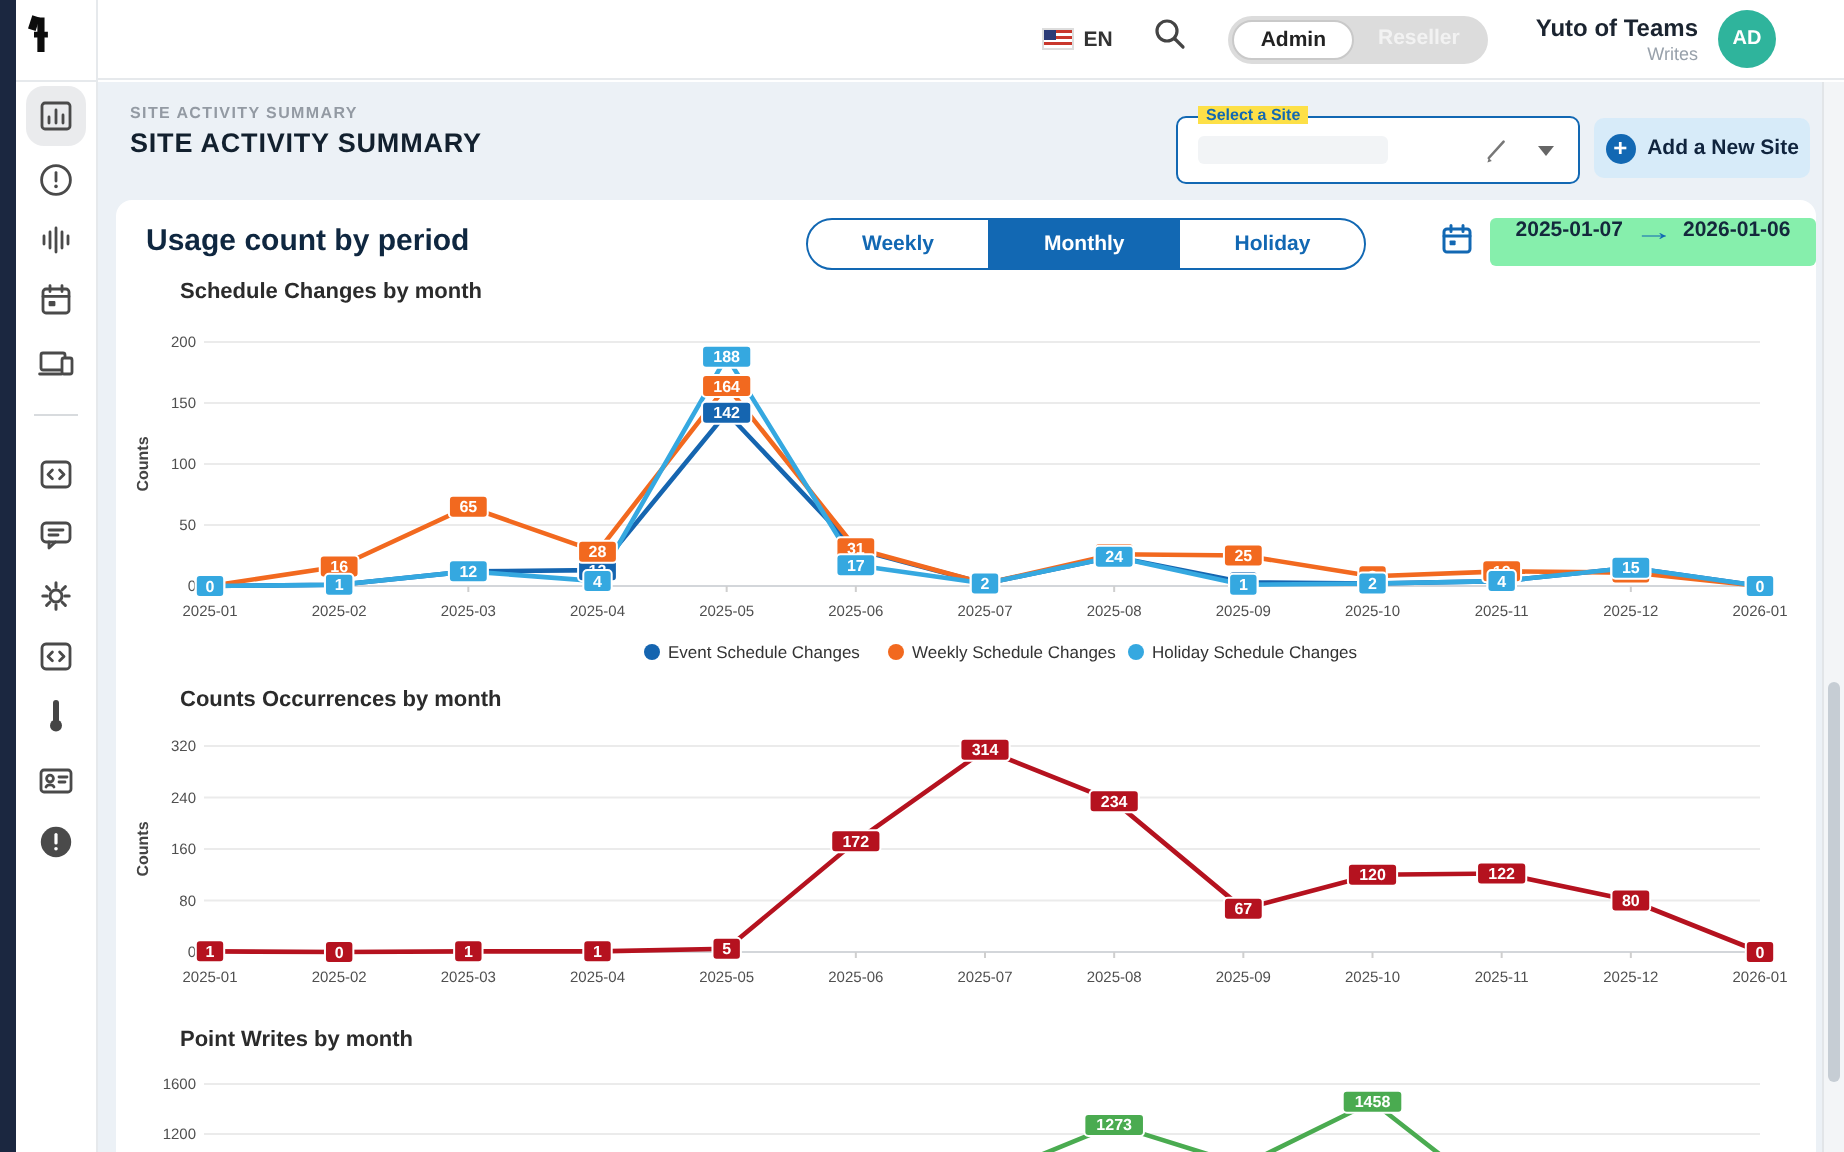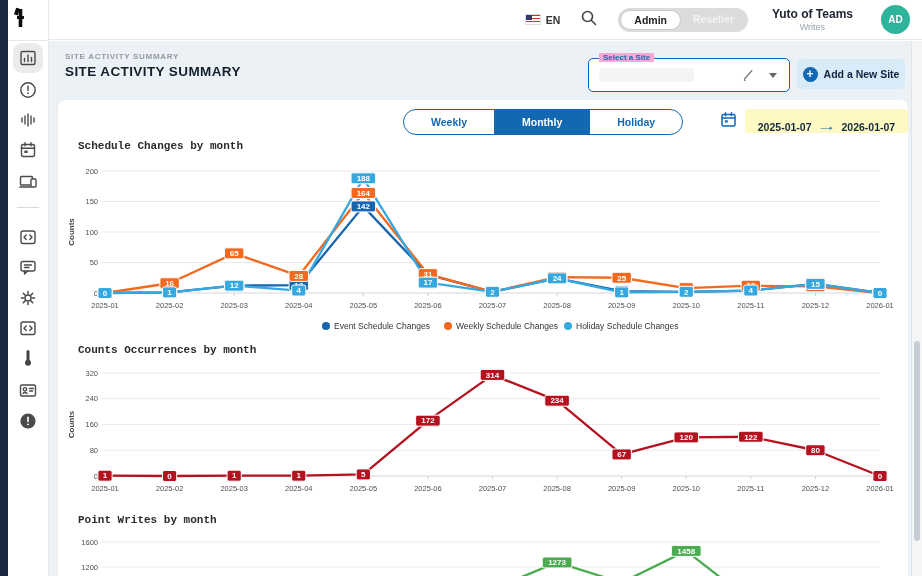--- a/index.html
+++ b/index.html
@@ -11,62 +11,62 @@
   .sidebar{position:absolute;left:8px;top:0;width:40px;height:576px;background:#fff;border-right:1px solid #e6e9ec;}
   .logo-cell{position:absolute;left:0;top:0;width:40px;height:40px;border-bottom:1px solid #e6e9ec;}
   .logo{position:absolute;left:9px;top:4px;font-size:25px;font-weight:900;color:#0c0c0c;}
   .logo .dot{position:absolute;left:-2px;top:4px;width:3.5px;height:7px;background:#0c0c0c;transform:rotate(18deg);}
   .nav-item{position:absolute;left:50%;transform:translateX(-50%);width:30px;height:30px;display:flex;align-items:center;justify-content:center;border-radius:9px;cursor:pointer;}
   .nav-item.active{background:#eaebed;}
   .nav-item svg{display:block;}
   .nav-divider{position:absolute;left:9px;width:22px;height:1px;background:#d8dbde;}
   
   .header{position:absolute;left:49px;right:0;top:0;height:40px;background:#fff;border-bottom:1px solid #e6e9ec;
-          display:flex;align-items:center;justify-content:flex-end;padding-right:12px;box-sizing:border-box;}
+          display:flex;align-items:center;justify-content:flex-end;padding-right:34px;box-sizing:border-box;}
   .lang{display:flex;align-items:center;gap:5px;margin-right:20px;}
   .flag{width:14px;height:9px;background:repeating-linear-gradient(#c9372c 0 1.5px,#fff 1.5px 3px);position:relative;border:0.5px solid #ddd;}
   .flag:before{content:"";position:absolute;left:0;top:0;width:6px;height:5px;background:#2c3b77;}
   .lang-code{font-size:10.5px;font-weight:700;color:#333;}
   .search-btn{margin-right:20px;cursor:pointer;display:flex;}
   .role-toggle{background:#dcdcdc;border-radius:14px;padding:2px;display:flex;margin-right:24px;}
   .role-admin{background:#fff;border:1px solid #c9c9c9;border-radius:12px;padding:3px 13px;font-size:10.5px;font-weight:800;color:#222;cursor:pointer;}
   .role-reseller{padding:3px 12px;font-size:10.5px;font-weight:700;color:#f2f2f2;cursor:pointer;}
-  .user-block{text-align:center;margin-right:28px;}
+  .user-block{text-align:right;margin-right:10px;}
   .user-name{font-size:12px;font-weight:800;color:#1b2430;}
   .user-org{font-size:9px;color:#98a1ab;margin-top:1px;}
   .avatar{width:29px;height:29px;border-radius:50%;background:#2fb49c;color:#fff;font-size:10px;font-weight:800;
           display:flex;align-items:center;justify-content:center;cursor:pointer;text-align:center;}
   
   .content-bg{position:absolute;left:49px;right:0;top:41px;bottom:0;background:#ecf1f6;}
   .crumb{position:absolute;left:65px;top:52px;font-size:8px;font-weight:600;letter-spacing:0.7px;color:#939aa3;}
   .page-title{position:absolute;left:65px;top:64px;font-size:13.5px;font-weight:800;letter-spacing:0.4px;color:#12202e;}
   
   .site-select{position:absolute;left:588px;top:58px;width:200px;height:32px;background:#fff;border:1.5px solid #1268b3;border-radius:5px;cursor:pointer;}
-  .site-select .fld-label{position:absolute;left:10px;top:-6px;background:#f9a8d4;padding:0 4px;font-size:8px;font-weight:700;color:#1268b3;text-align:center;}
+  .site-select .fld-label{position:absolute;left:10px;top:-6px;background:#fde047;padding:0 4px;font-size:8px;font-weight:700;color:#1268b3;text-align:center;}
   .site-select .redacted{position:absolute;left:10px;top:9px;width:95px;height:14px;background:#f2f4f6;border-radius:3px;}
   .site-select .pencil{position:absolute;right:34px;top:9px;}
   .site-select .caret{position:absolute;right:12px;top:14px;width:0;height:0;border-left:4px solid transparent;border-right:4px solid transparent;border-top:5px solid #666;}
   
   .add-site{position:absolute;left:797px;top:59px;width:108px;height:30px;background:#d7ebf9;border-radius:5px;border:none;
             display:flex;align-items:center;justify-content:center;gap:6px;cursor:pointer;font-family:inherit;}
   .add-site .plus{width:15px;height:15px;border-radius:50%;background:#1268b3;color:#fff;font-size:12px;font-weight:700;line-height:14px;text-align:center;flex:0 0 auto;}
   .add-site .txt{font-size:10.5px;font-weight:800;color:#10243e;white-space:nowrap;}
   
   .card{position:absolute;left:58px;top:100px;width:850px;height:476px;background:#fff;border-radius:8px 8px 0 0;overflow:hidden;}
   .section-title{position:absolute;left:15px;top:12px;font-size:15px;font-weight:800;color:#0f2740;}
   .tabs{position:absolute;left:345px;top:9px;display:inline-flex;border:1.5px solid #1268b3;border-radius:13px;overflow:hidden;background:#fff;height:24px;}
   .tab{padding:0 27px;line-height:24px;font-size:10.5px;font-weight:800;color:#1268b3;cursor:pointer;}
   .tab.mid{border-left:1.5px solid #1268b3;border-right:1.5px solid #1268b3;text-align:center;}
   .tab.active{background:#1268b3;color:#fff;}
   .cal-icon{position:absolute;left:662px;top:11px;cursor:pointer;}
-  .date-pill{position:absolute;left:687px;top:9px;width:163px;height:24px;background:#fef9c3;border-radius:3px;
-             display:flex;align-items:flex-end;justify-content:center;gap:9px;cursor:pointer;}
+  .date-pill{position:absolute;left:687px;top:9px;width:163px;height:24px;background:#86efac;border-radius:3px;
+             display:flex;align-items:flex-start;justify-content:center;gap:9px;cursor:pointer;}
   .date-pill .d{font-size:10.5px;font-weight:800;color:#14283c;}
   .date-pill .arrow{color:#1268b3;font-size:12px;transform:scaleX(1.7);display:inline-block;}
-  .chart-title{position:absolute;left:20px;font-size:11px;font-weight:800;color:#2b2b2b;font-family:Liberation Mono, monospace;}
+  .chart-title{position:absolute;left:32px;font-size:11px;font-weight:800;color:#2b2b2b;}
   svg.chart{position:absolute;left:0;pointer-events:none;}
   svg.chart text{font-family:"Liberation Sans",sans-serif;}
   svg.chart .tick{font-size:7.5px;fill:#4f4f4f;}
   svg.chart .axlbl{font-size:8px;font-weight:700;fill:#444;}
   svg.chart .lbl{font-size:8px;font-weight:bold;fill:#fff;}
   svg.chart .legend{font-size:8.5px;fill:#333;}
   
   .scrollbar{position:absolute;right:0;top:41px;bottom:0;width:10px;background:#f3f5f7;border-left:1px solid #e2e5e8;}
   .scroll-thumb{position:absolute;left:2px;top:300px;width:6px;height:200px;background:#c6cdd4;border-radius:3px;cursor:pointer;}
 </style>
@@ -222,34 +222,35 @@
       </svg></span>
   <span class="caret"></span>
 </div>
 
 <button class="add-site">
   <span class="plus">+</span>
   <span class="txt">Add a New Site</span>
 </button>
 
 <div class="card" id="card">
+  <div class="section-title">Usage count by period</div>
   <div class="tabs">
     <span class="tab">Weekly</span>
     <span class="tab mid active">Monthly</span>
     <span class="tab">Holiday</span>
   </div>
   <span class="cal-icon"><svg width="17" height="17" viewBox="0 0 17 17" fill="none" stroke="#1268b3" stroke-width="1.5" stroke-linecap="round" stroke-linejoin="round">
         <rect x="2" y="3.5" width="13" height="11.5" rx="1.5"></rect>
         <path d="M5.5 1.8v3M11.5 1.8v3M2 7h13"></path>
         <rect x="4.8" y="9.2" width="3" height="2.4" rx="0.4" fill="#1268b3" stroke="none"></rect>
       </svg></span>
   <div class="date-pill">
     <span class="d">2025-01-07</span>
     <span class="arrow">→</span>
-    <span class="d">2026-01-07</span>
+    <span class="d">2026-01-06</span>
   </div>
 
   <div class="chart-title" style="top:40px">Schedule Changes by month</div>
   <div class="chart-title" style="top:244px">Counts Occurrences by month</div>
   <div class="chart-title" style="top:414px">Point Writes by month</div>
 <svg width="850" height="200" class="chart" style="top: 48px;">
       <line x1="44" x2="822" y1="145" y2="145" stroke="#d3d6da" stroke-width="1"></line>
       <text x="40" y="147.5" text-anchor="end" class="tick">0</text>
       <line x1="44" x2="822" y1="114.5" y2="114.5" stroke="#ebebeb" stroke-width="1"></line>
       <text x="40" y="117" text-anchor="end" class="tick">50</text>

